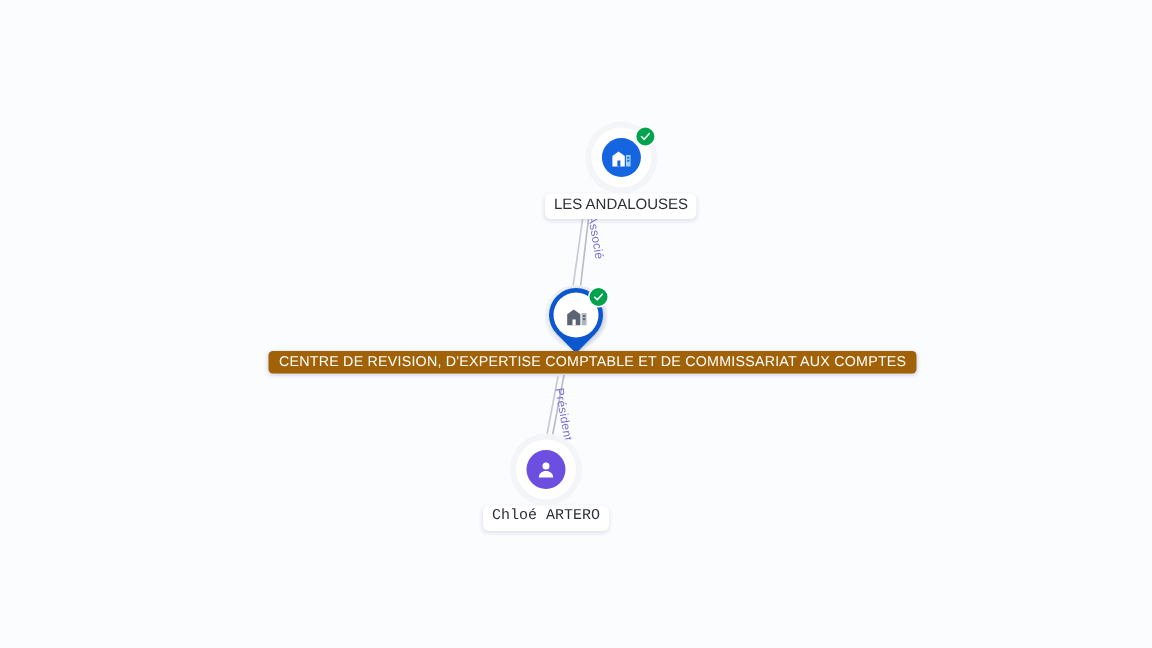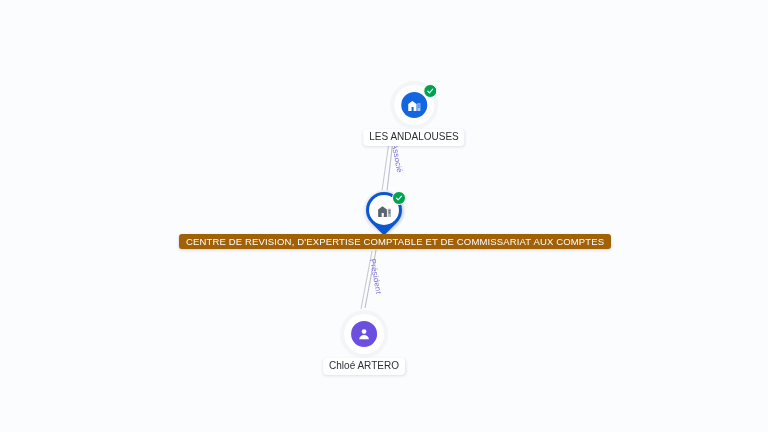--- a/index.html
+++ b/index.html
@@ -225,21 +225,21 @@
       <div class="badge-check badge-pin">
         <svg width="8" height="8" viewBox="0 0 24 24">
           <path d="M4.5 12.5l5 5 10-11" stroke="#ffffff" stroke-width="3.4" fill="none" stroke-linecap="round" stroke-linejoin="round"></path>
         </svg>
       </div>
     </div>
   </div>
 
   <div class="label-banner">CENTRE DE REVISION, D'EXPERTISE COMPTABLE ET DE COMMISSARIAT AUX COMPTES</div>
 
-  <div class="node" style="left:364px; top:314px; transform:translateX(-50%);">
+  <div class="node" style="left:364px; top:293px; transform:translateX(-50%);font-family:Liberation Mono, monospace;">
     <div class="halo-circle">
       <div class="inner-circle person">
         <svg width="16" height="16" viewBox="0 0 24 24">
           <circle cx="12" cy="8.4" r="3.5" fill="#ffffff"></circle>
           <path d="M4.8 20c0-4.1 3.2-6.6 7.2-6.6s7.2 2.5 7.2 6.6z" fill="#ffffff"></path>
         </svg>
       </div>
     </div>
     <div class="label-chip">Chloé ARTERO</div>
   </div>

